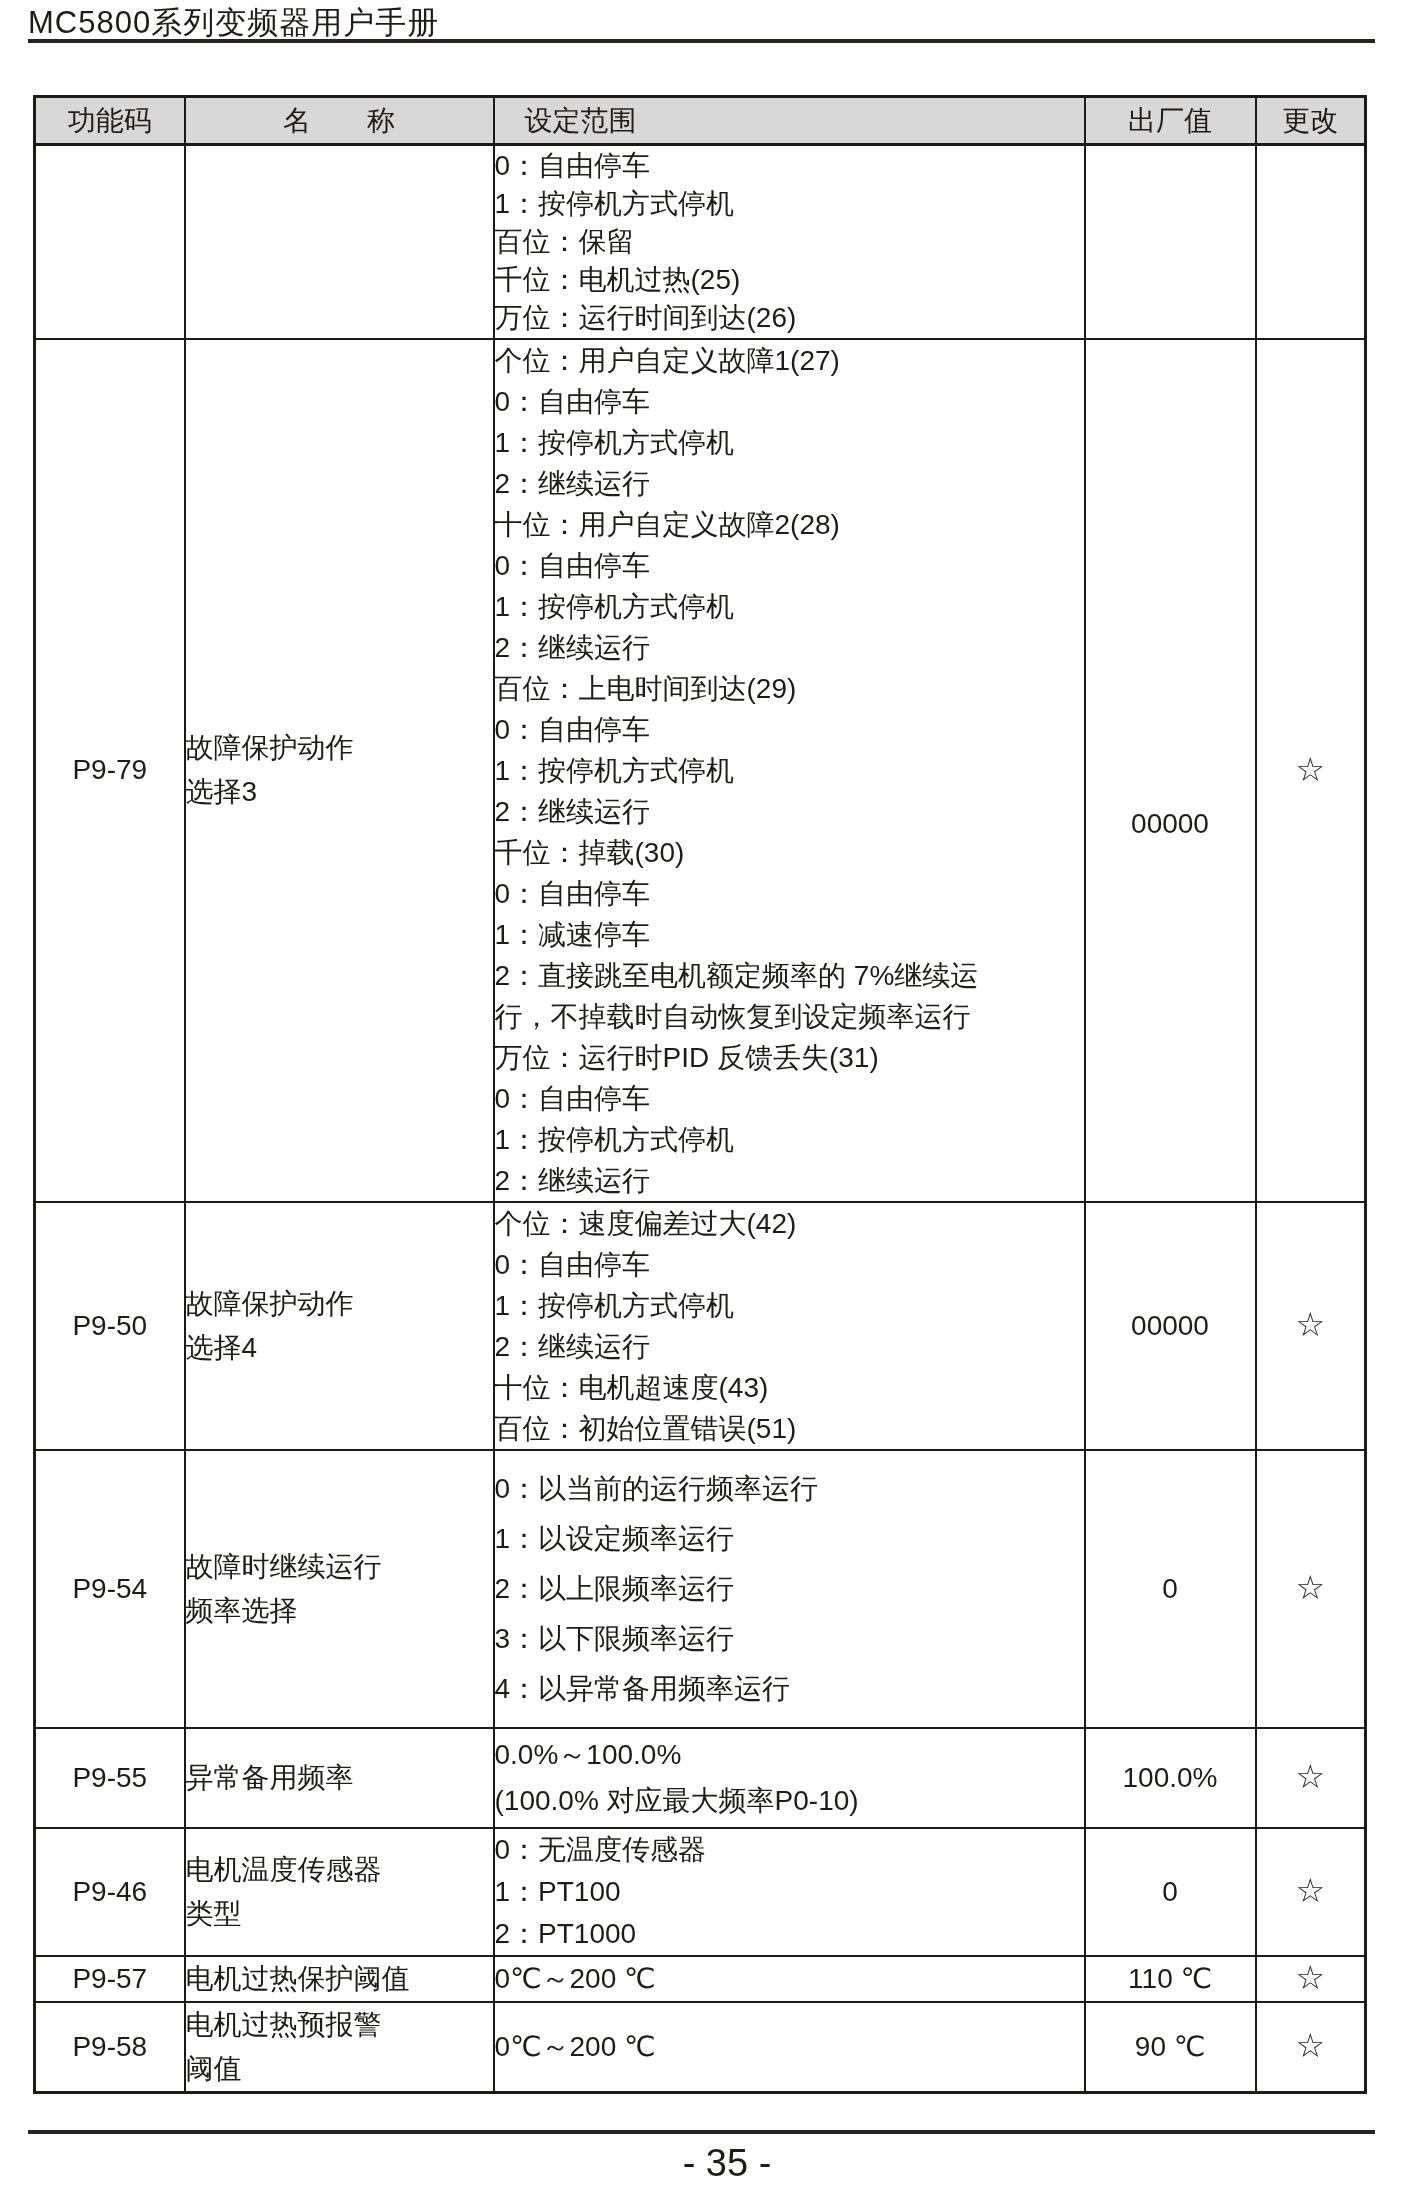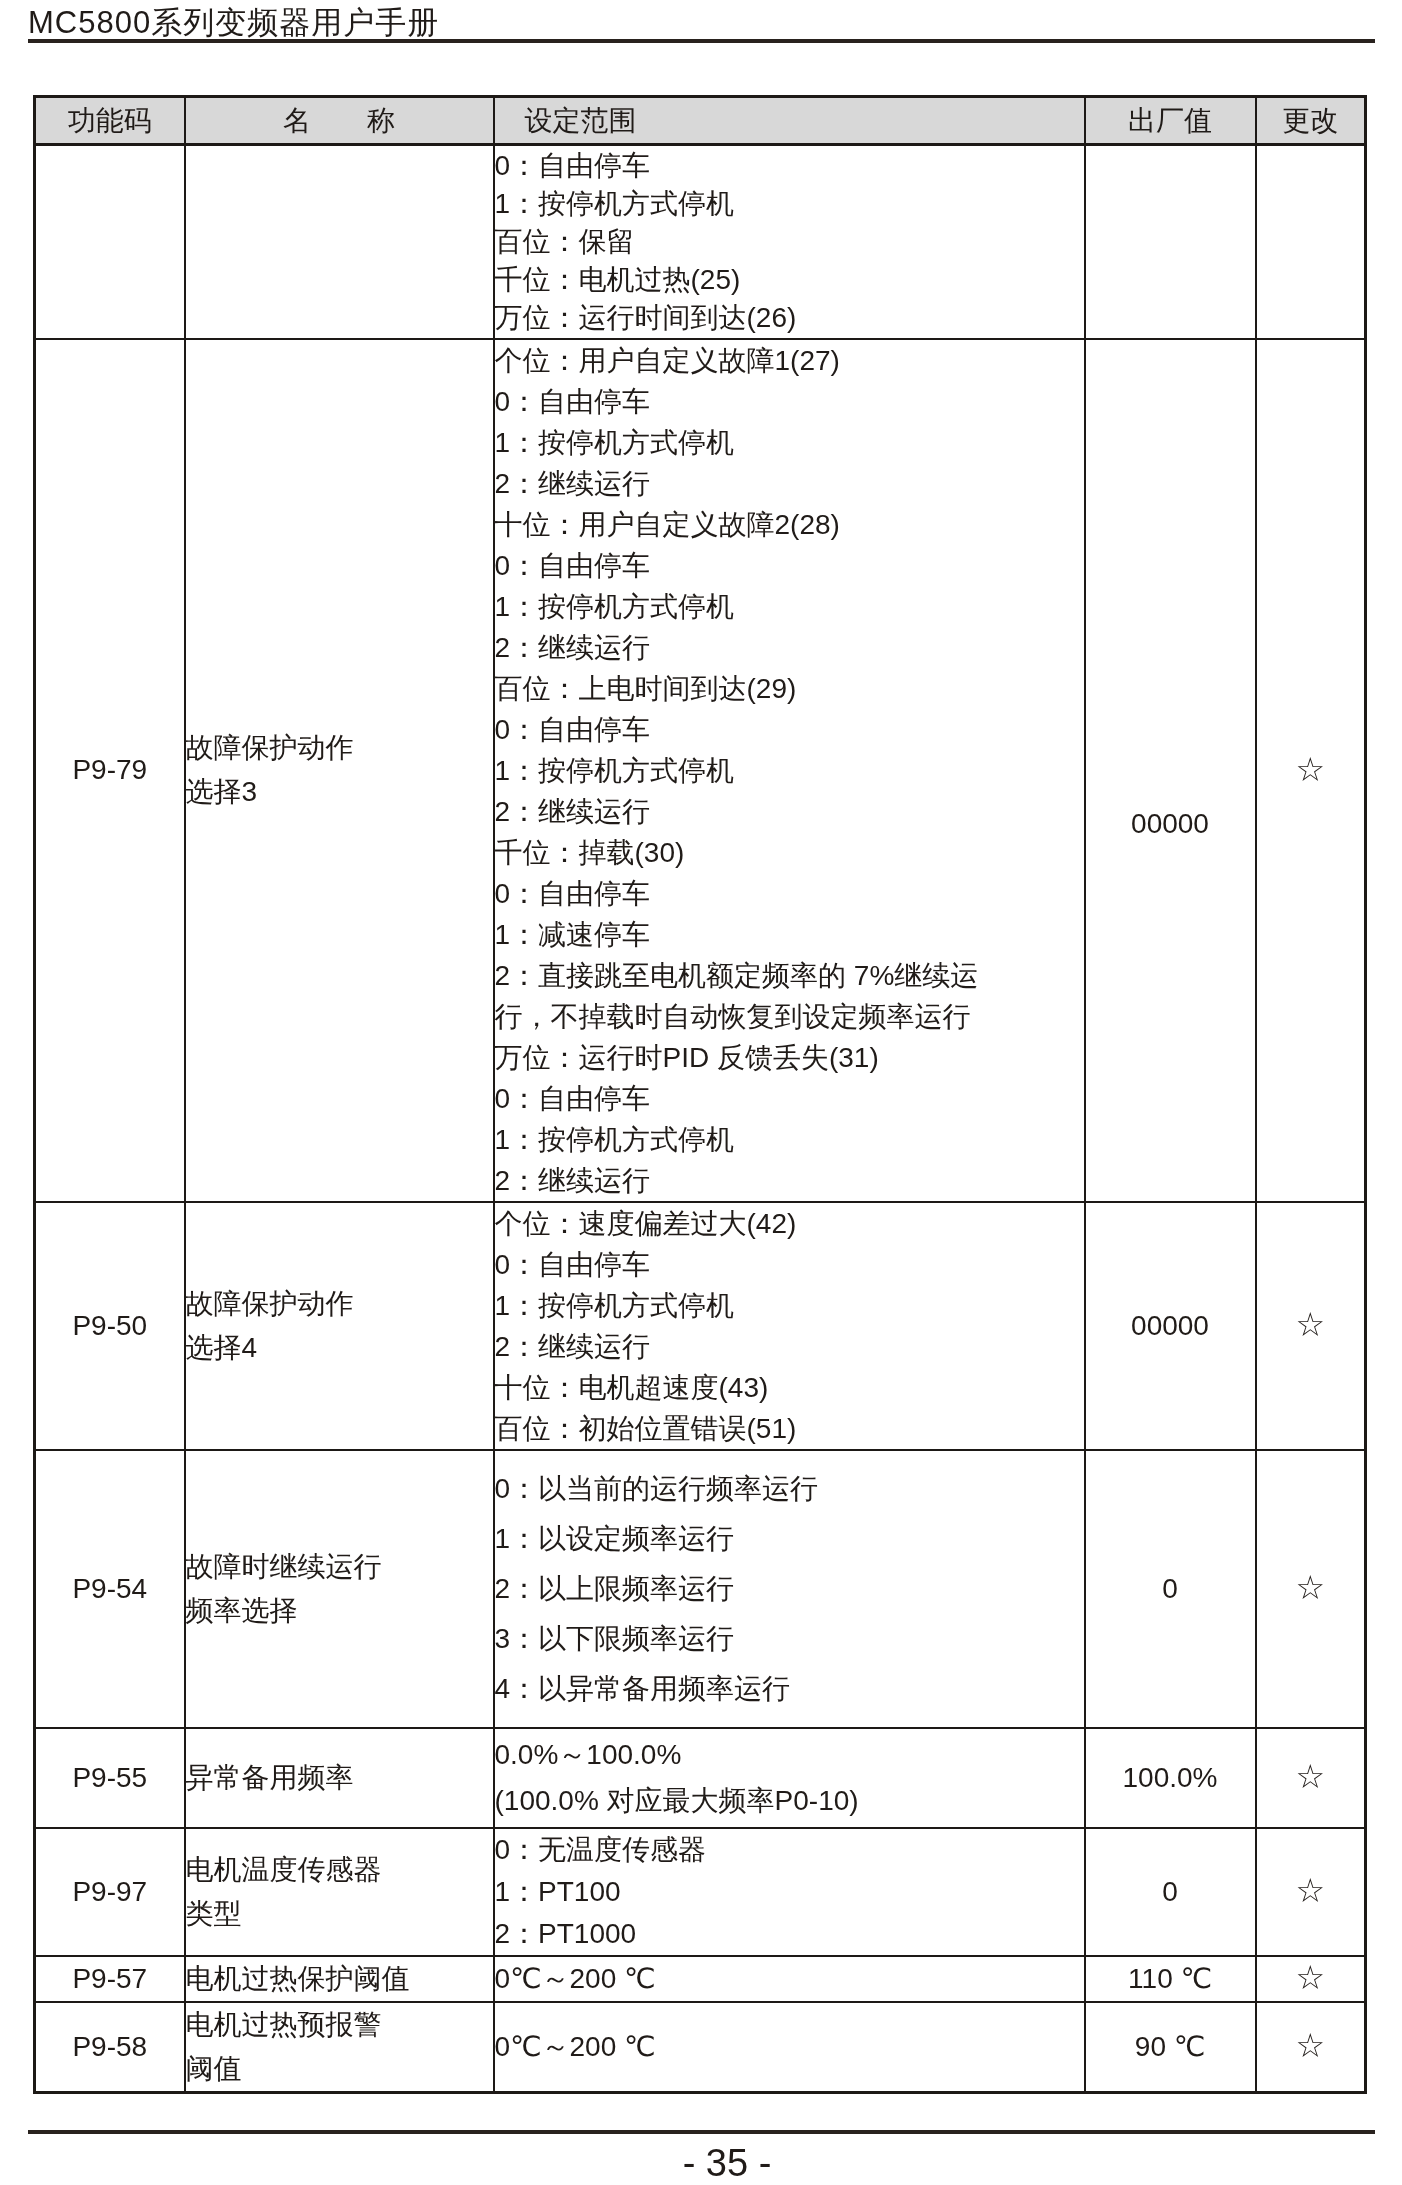--- a/index.html
+++ b/index.html
@@ -165,21 +165,21 @@
             <div class="name-line">异常备用频率</div>
           </td>
           <td class="cell-range">
             <div class="range-line">0.0%～100.0%</div>
             <div class="range-line">(100.0% 对应最大频率P0-10)</div>
           </td>
           <td class="cell-factory">100.0%</td>
           <td class="cell-change"><span class="star">☆</span></td>
         </tr>
         <tr class="row-5">
-          <td class="cell-code">P9-97</td>
+          <td class="cell-code">P9-46</td>
           <td class="cell-name">
             <div class="name-line">电机温度传感器</div>
             <div class="name-line">类型</div>
           </td>
           <td class="cell-range">
             <div class="range-line">0：无温度传感器</div>
             <div class="range-line">1：PT100</div>
             <div class="range-line">2：PT1000</div>
           </td>
           <td class="cell-factory">0</td>

